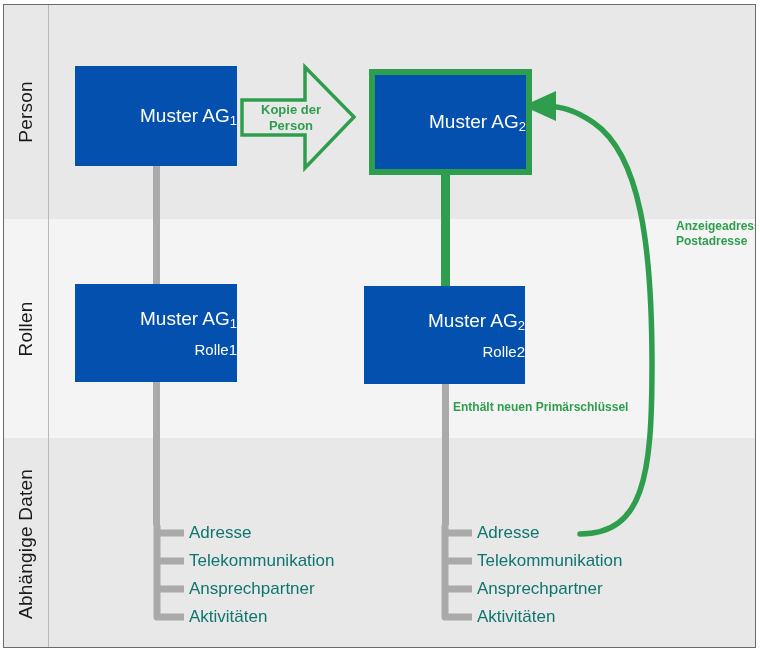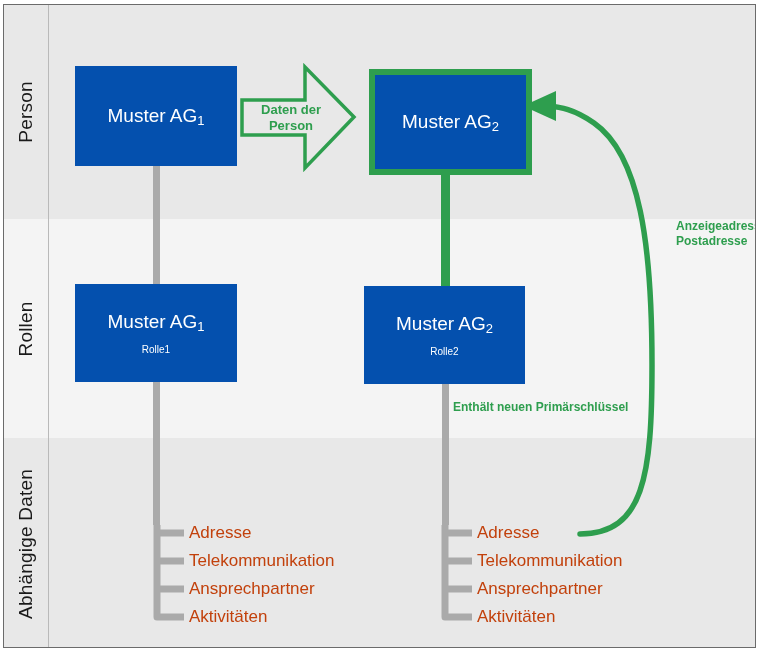--- a/index.html
+++ b/index.html
@@ -50,47 +50,47 @@
   .lbl-rollen{top:214px;height:219px;}
   .lbl-daten{top:433px;height:211px;}
 
   
   .ebox{
     position:absolute;
     background:#0450ae;
     color:#ffffff;
     display:flex;
     flex-direction:column;
-    align-items:center;
+    align-items:flex-end;
     justify-content:center;
     text-align:center;
     line-height:1.15;
   }
   .ebox .title{font-size:19px;white-space:nowrap;}
   .ebox .title sub{font-size:13px;vertical-align:baseline;position:relative;top:3px;}
-  .ebox .sub{font-size:10px;margin-top:11px;white-space:nowrap;}
+  .ebox .sub{font-size:15px;margin-top:11px;white-space:nowrap;}
 
   #box-person-1{left:71px;top:61px;width:162px;height:100px;}
   #box-person-2{left:365px;top:64px;width:151px;height:94px;border:6px solid #2e9e4e;}
   #box-rolle-1{left:71px;top:279px;width:162px;height:98px;}
   #box-rolle-2{left:360px;top:281px;width:161px;height:98px;}
 
   
   .gray-line{position:absolute;background:#aaaaaa;}
   #gl-left-1{left:149px;top:161px;width:7px;height:120px;}
   #gl-left-2{left:149px;top:375px;width:7px;height:145px;}
   #gl-right-1{left:438px;top:377px;width:7px;height:143px;}
 
   
   #green-line-1{position:absolute;left:437px;top:158px;width:9px;height:125px;background:#2e9e4e;}
   
   .dep-label{
     position:absolute;
     font-size:17px;
-    color:#c2410c;
+    color:#0f766e;
     white-space:nowrap;
   }
 
   
   .green-text{
     position:absolute;
     color:#2e9e4e;
     white-space:nowrap;
     line-height:1.25;
   }
@@ -140,21 +140,21 @@
 
       <path d="M 576,529 C 640,529 648,470 648,360 C 648,240 636,150 590,118 C 570,104 556,102 544,101" fill="none" stroke="#2e9e4e" stroke-width="5.5" stroke-linecap="round"></path>
       <polygon points="519,101 552,86 552,116" fill="#2e9e4e"></polygon>
 
       <path d="M 153,520 L 153,612 L 180,612 M 153,528 L 180,528 M 153,556 L 180,556 M 153,584 L 180,584" fill="none" stroke="#aaaaaa" stroke-width="7" stroke-linecap="butt" stroke-linejoin="round"></path>
 
       <path d="M 441,520 L 441,612 L 468,612 M 441,528 L 468,528 M 441,556 L 468,556 M 441,584 L 468,584" fill="none" stroke="#aaaaaa" stroke-width="7" stroke-linecap="butt" stroke-linejoin="round"></path>
     </svg>
 
     <div id="txt-kopie">
-      <div>Daten der</div>
+      <div>Kopie der</div>
       <div>Person</div>
     </div>
 
     <div class="ebox" id="box-person-1">
       <div class="title"><span>Muster AG</span><sub>1</sub></div>
     </div>
 
     <div class="ebox" id="box-person-2">
       <div class="title"><span>Muster AG</span><sub>2</sub></div>
     </div>

